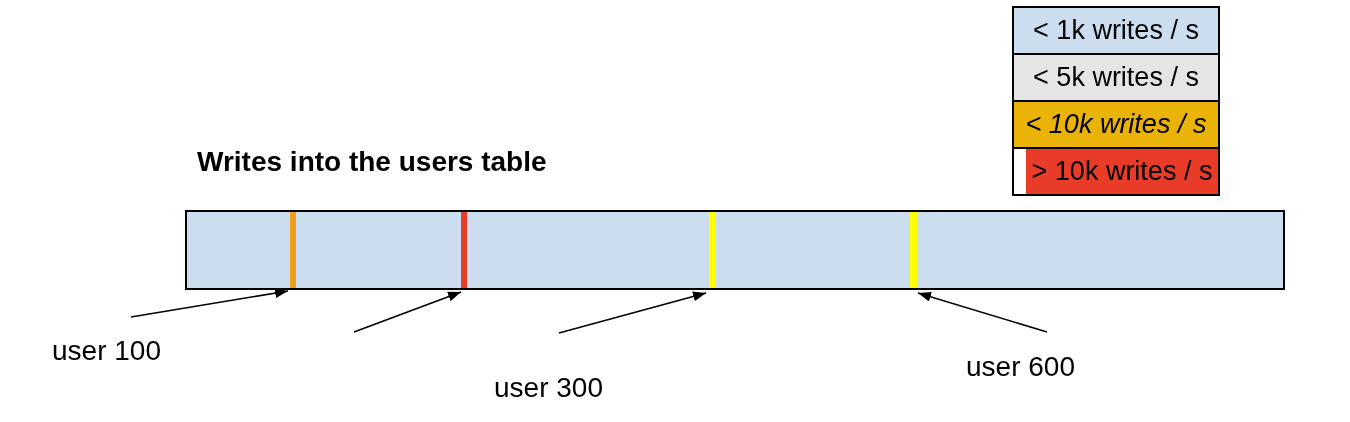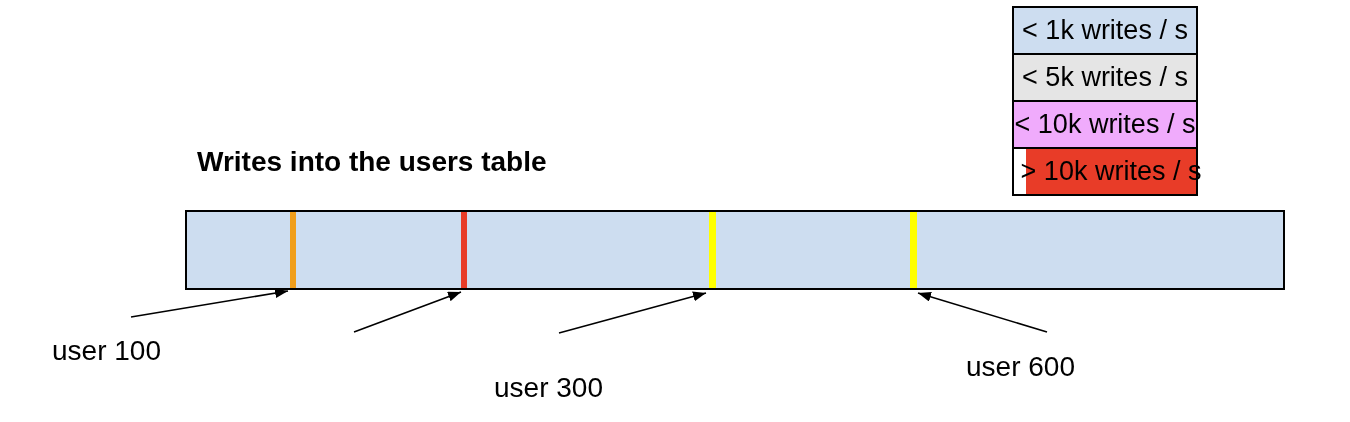--- a/index.html
+++ b/index.html
@@ -22,21 +22,21 @@
     font-size: 28px;
     line-height: 32px;
     color: #000000;
     white-space: nowrap;
     font-weight: bold;
   }
   .legend {
     position: absolute;
     left: 1012px;
     top: 6px;
-    width: 186px;
+    width: 208px;
     border: 2px solid #000000;
     box-sizing: border-box;
   }
   .legend-row {
     height: 45px;
     border-bottom: 2px solid #000000;
     display: flex;
     align-items: center;
     justify-content: center;
     font-size: 27px;
@@ -87,21 +87,21 @@
 
   <div class="diagram-title">Writes into the users table</div>
 
   <div class="legend">
     <div class="legend-row" style="background-color: rgb(205, 221, 240);">
       <span>&lt; 1k writes / s</span>
     </div>
     <div class="legend-row" style="background-color: #e5e5e5;">
       <span>&lt; 5k writes / s</span>
     </div>
-    <div class="legend-row" style="background-color: #f0abfc;">
+    <div class="legend-row" style="background-color: #eab308; font-style: italic;">
       <span>&lt; 10k writes / s</span>
     </div>
     <div class="legend-row" style="background-color: rgb(232, 60, 40); margin-left: 12px;">
       <span>&gt; 10k writes / s</span>
     </div>
   </div>
 
   <div class="bar" style="background-color: rgb(205, 221, 240);">
     <div class="stripe" style="left: 103px; width: 6px; background-color: rgb(240, 158, 27);"></div>
     <div class="stripe" style="left: 274px; width: 6px; background-color: rgb(232, 60, 40);"></div>

